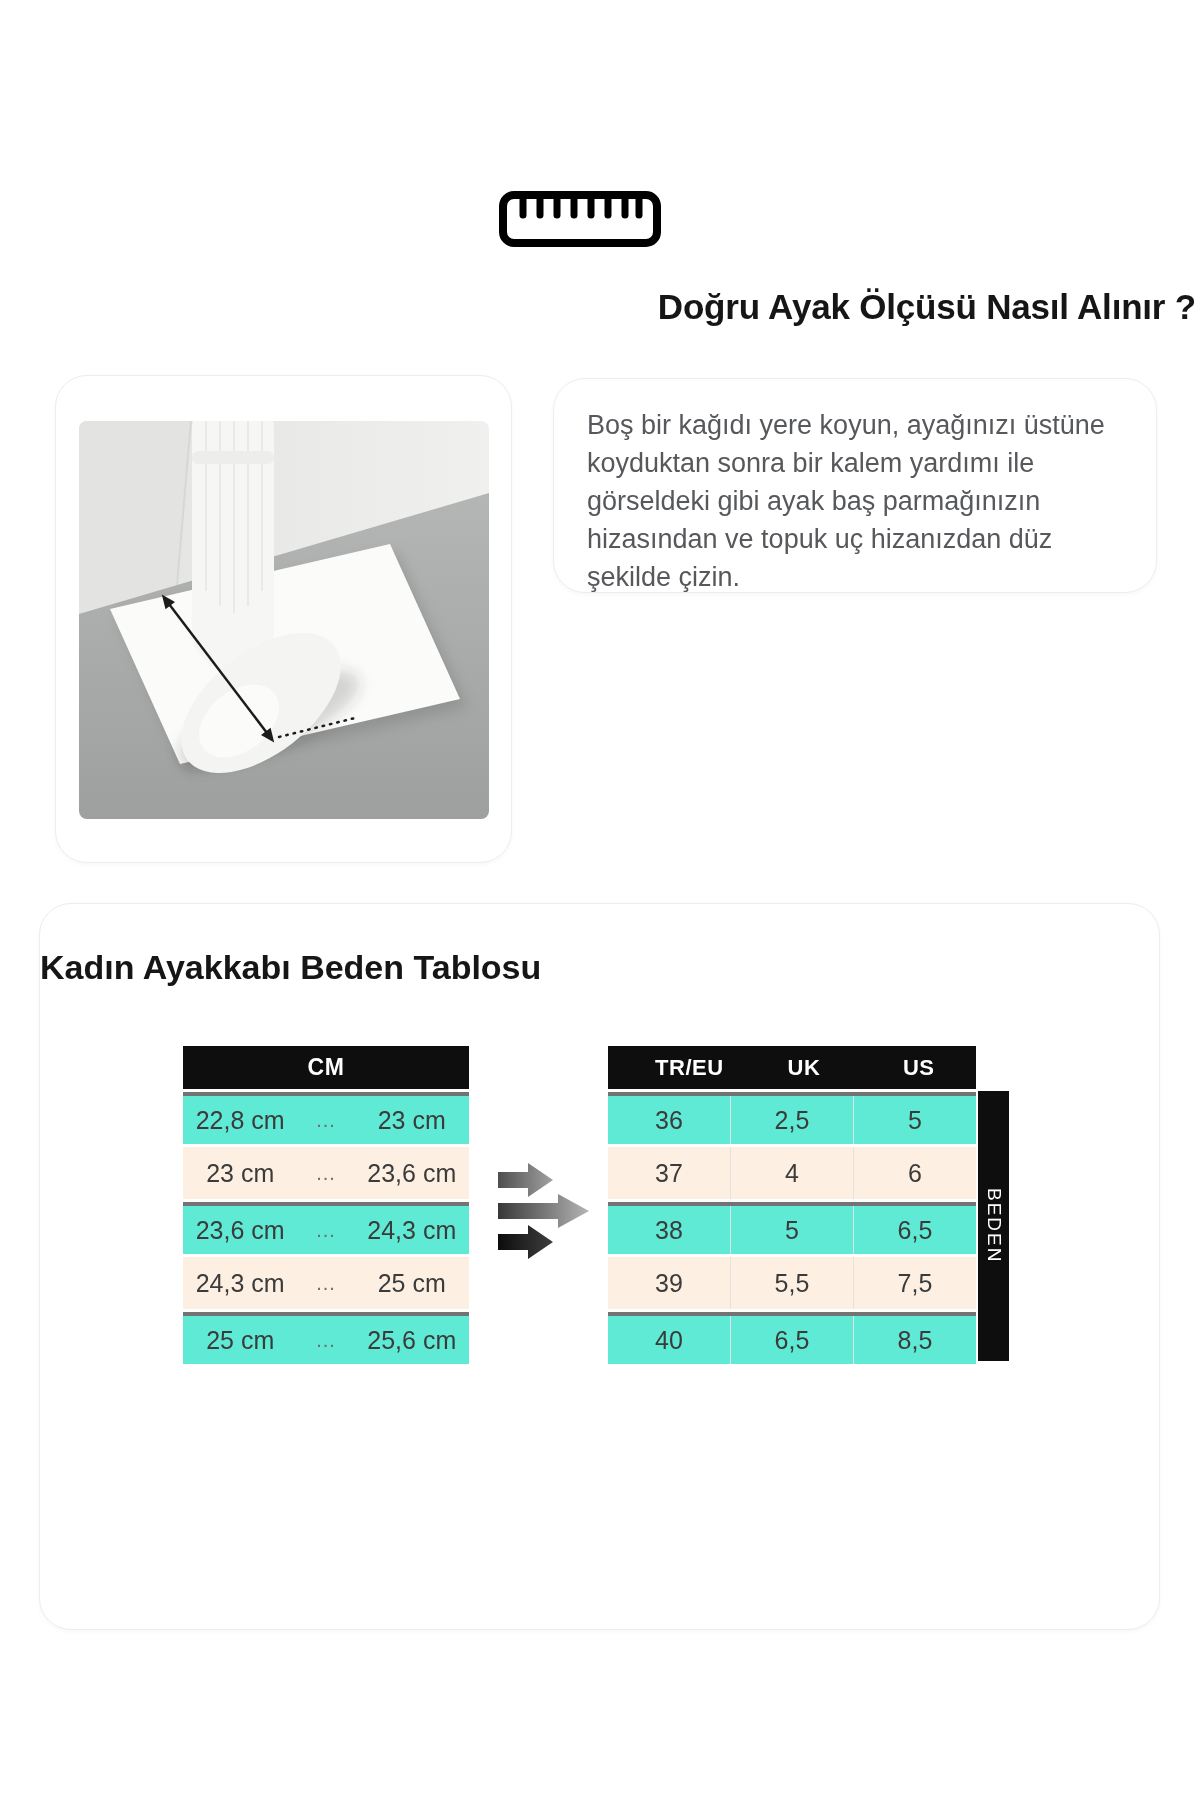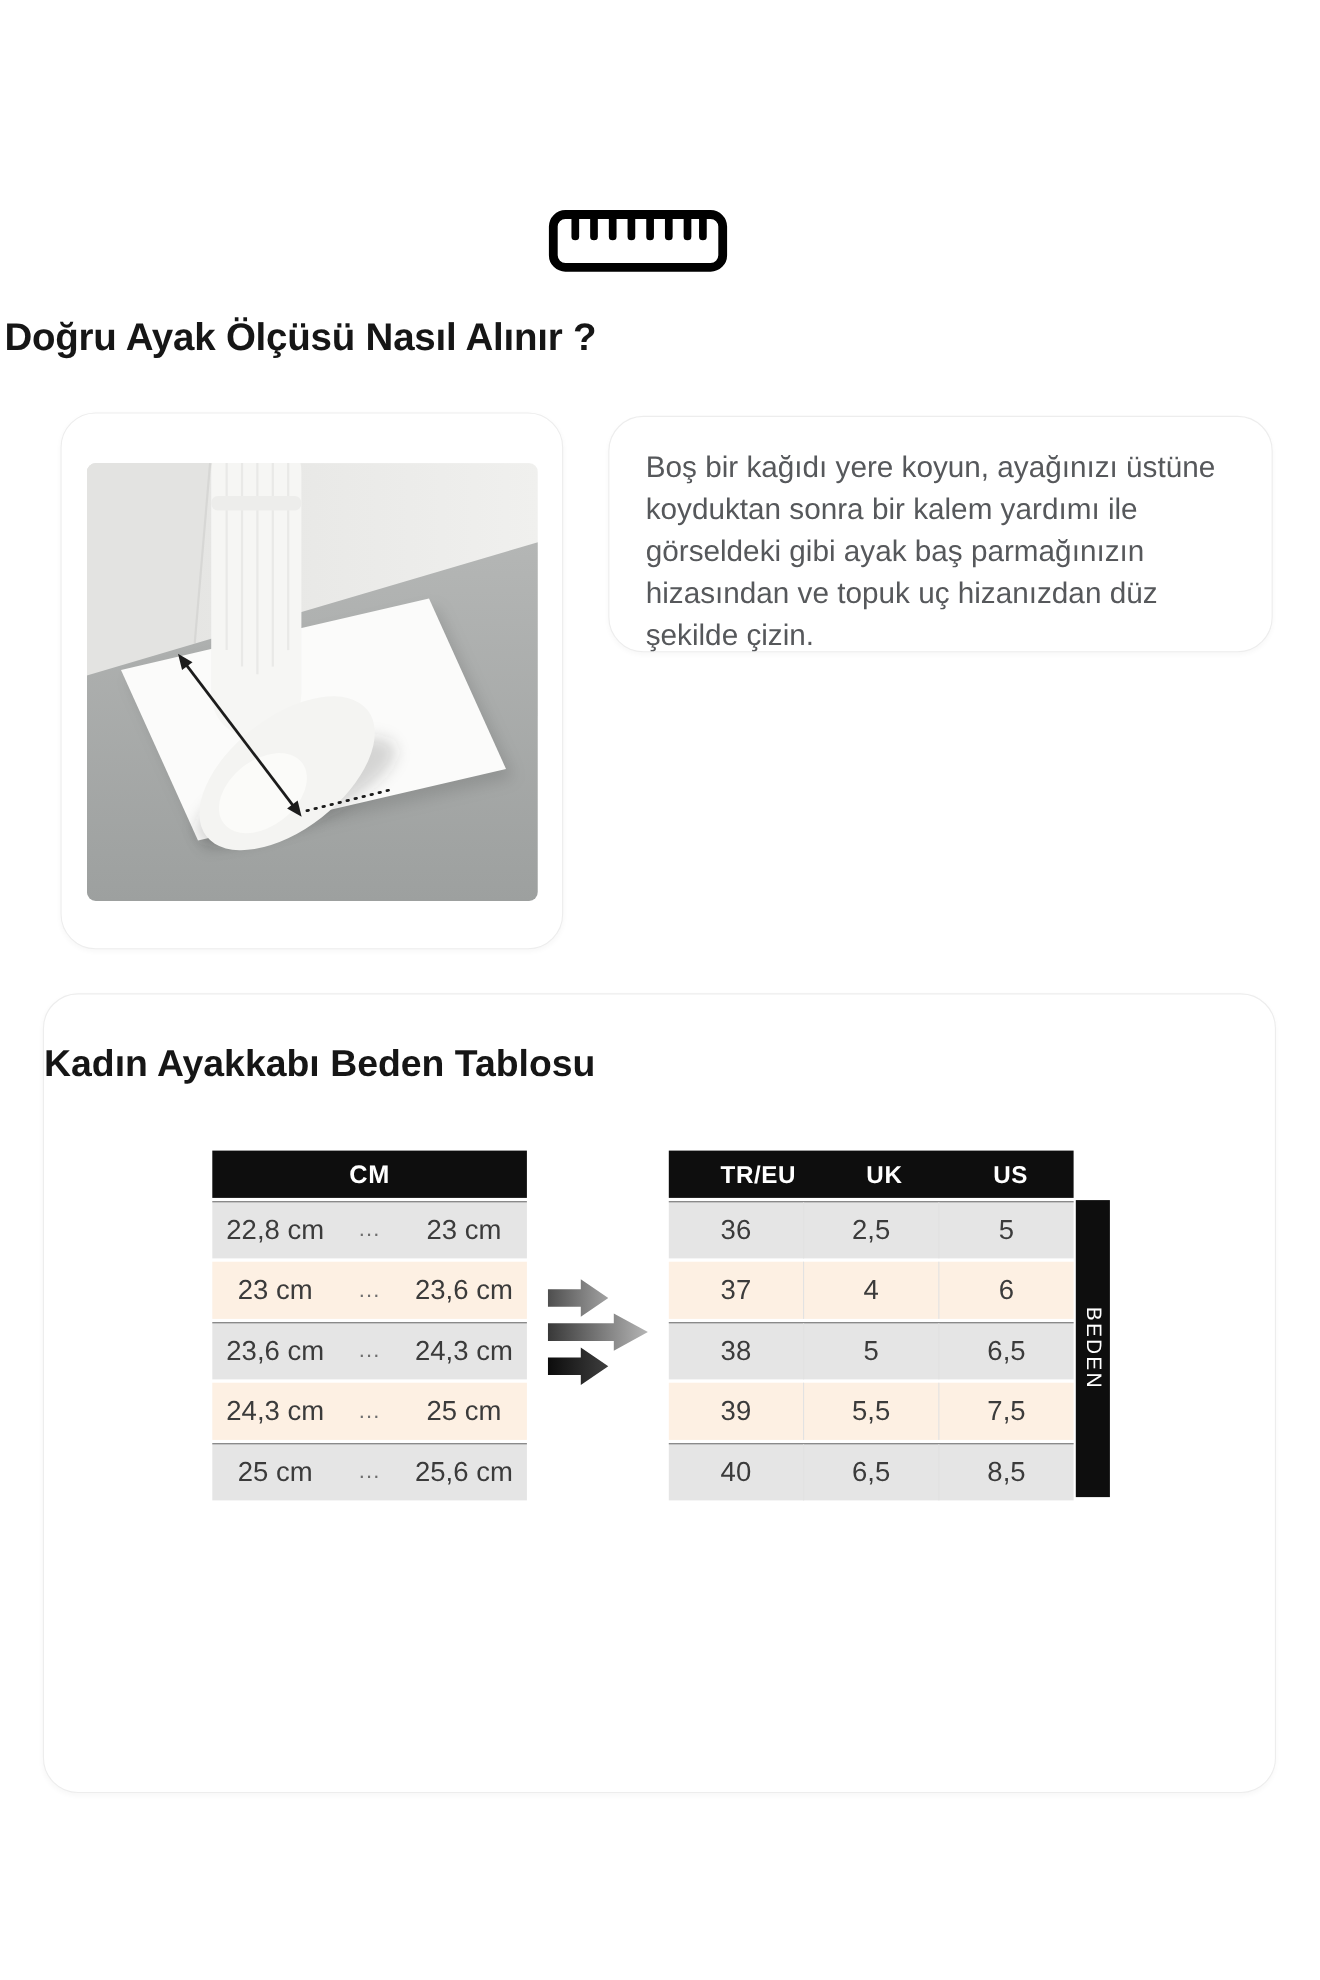--- a/index.html
+++ b/index.html
@@ -8,22 +8,22 @@
     font-family:"Liberation Sans","DejaVu Sans",sans-serif;
     -webkit-font-smoothing:antialiased;
   }
   .page{position:absolute;inset:0;}
 
   
   .ruler{position:absolute;left:498px;top:190px;width:164px;height:58px;}
 
   
   .page-title{
-    position:absolute;left:4px;top:287px;width:1180px;margin:0;
-    text-align:left;font-size:35px;font-weight:700;color:#161616;
+    position:absolute;left:16px;top:287px;width:1180px;margin:0;
+    text-align:right;font-size:35px;font-weight:700;color:#161616;
     letter-spacing:-.2px;
   }
 
   
   .card{
     position:absolute;background:#fff;
     border:1px solid #ededed;border-radius:32px;
     box-shadow:0 2px 5px rgba(0,0,0,.03);
     box-sizing:border-box;
   }
@@ -39,32 +39,32 @@
 
   
   .table-card{left:39px;top:903px;width:1121px;height:727px;}
   .table-title{
     position:absolute;left:0;top:44px;width:100%;margin:0;text-align:left;
     font-size:34px;font-weight:700;color:#161616;
   }
 
   
   .tbl{position:absolute;box-sizing:border-box;}
-  .cm-tbl{left:153px;top:142px;width:286px;}
+  .cm-tbl{left:143px;top:142px;width:286px;}
   .sz-tbl{left:568px;top:142px;width:368px;}
   .t-header{
     height:43px;background:var(--header_bg,#0e0e0e);color:#fff;
     display:flex;align-items:center;justify-content:center;
     font-size:23px;font-weight:600;letter-spacing:.5px;
   }
   .t-header.three{justify-content:space-between;padding-left:24px;}
   .t-header.three span{flex:1 1 0;text-align:center;font-size:22px;}
   .t-row{
     height:52px;margin-top:3px;display:flex;align-items:center;
-    background:#e5e5e5;border-top:1px solid #737373;box-sizing:border-box;
+    background:#5eead4;border-top:4px solid #737373;box-sizing:border-box;
     font-size:25px;color:var(--cell_text,#3b3b3b);
   }
   .t-row.alt{background:var(--row_alt,#fdf0e3);border-top:none;}
   .cm-tbl .c1,.cm-tbl .c3{flex:0 0 40%;text-align:center;}
   .cm-tbl .c2{flex:0 0 20%;text-align:center;font-size:20px;color:#6e6e6e;letter-spacing:1px;}
   .sz-tbl .cell{flex:1 1 0;text-align:center;align-self:stretch;display:flex;align-items:center;justify-content:center;}
   .sz-tbl .cell + .cell{border-left:1px solid #e2e2e2;}
 
   
   .arrows{position:absolute;left:458px;top:254px;width:95px;height:106px;}

